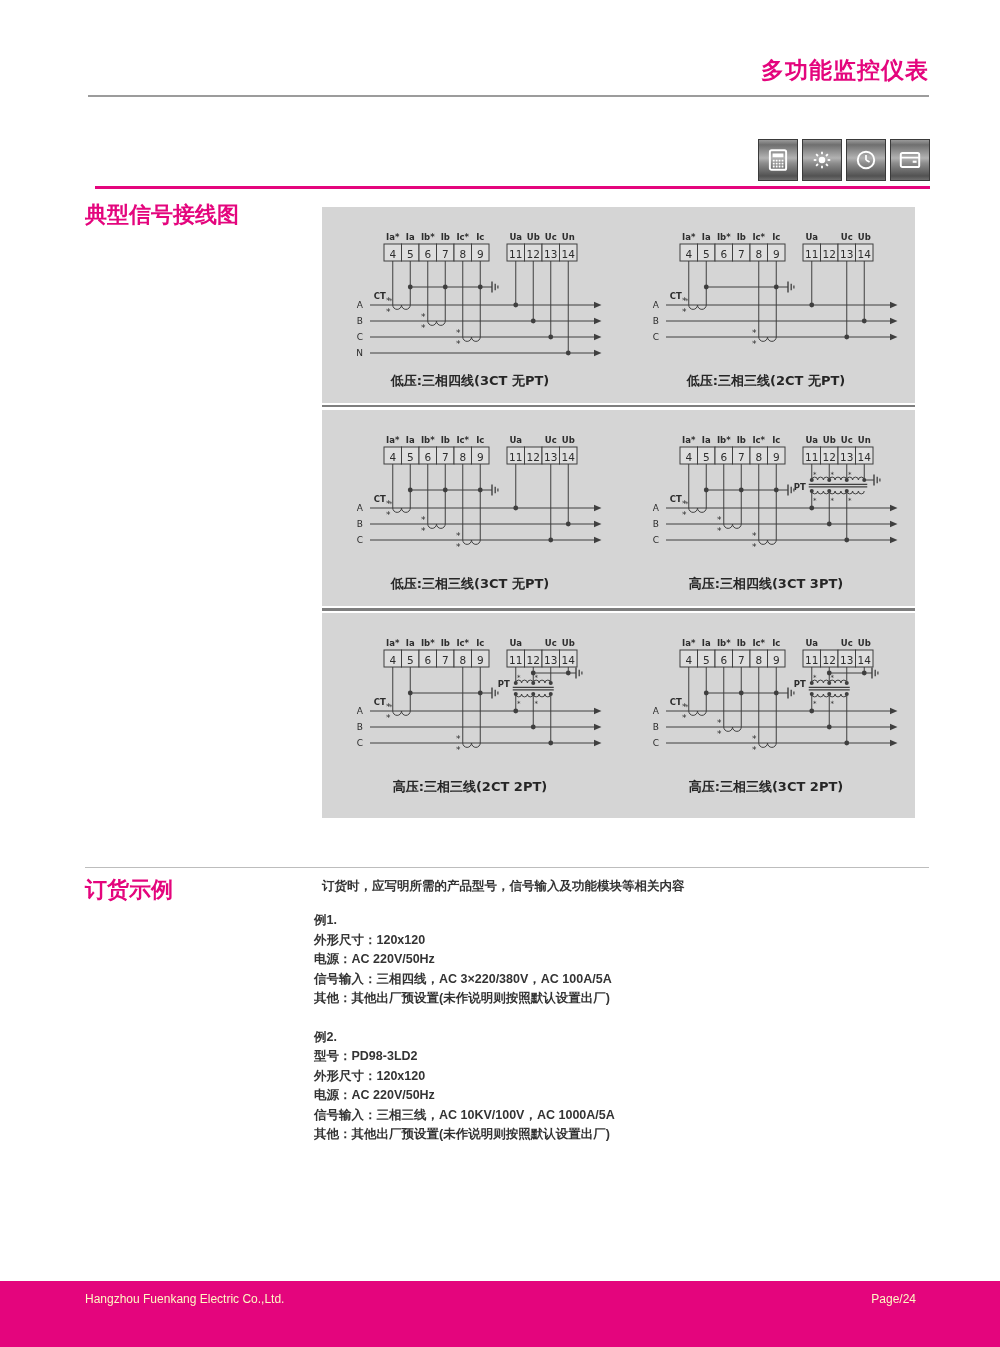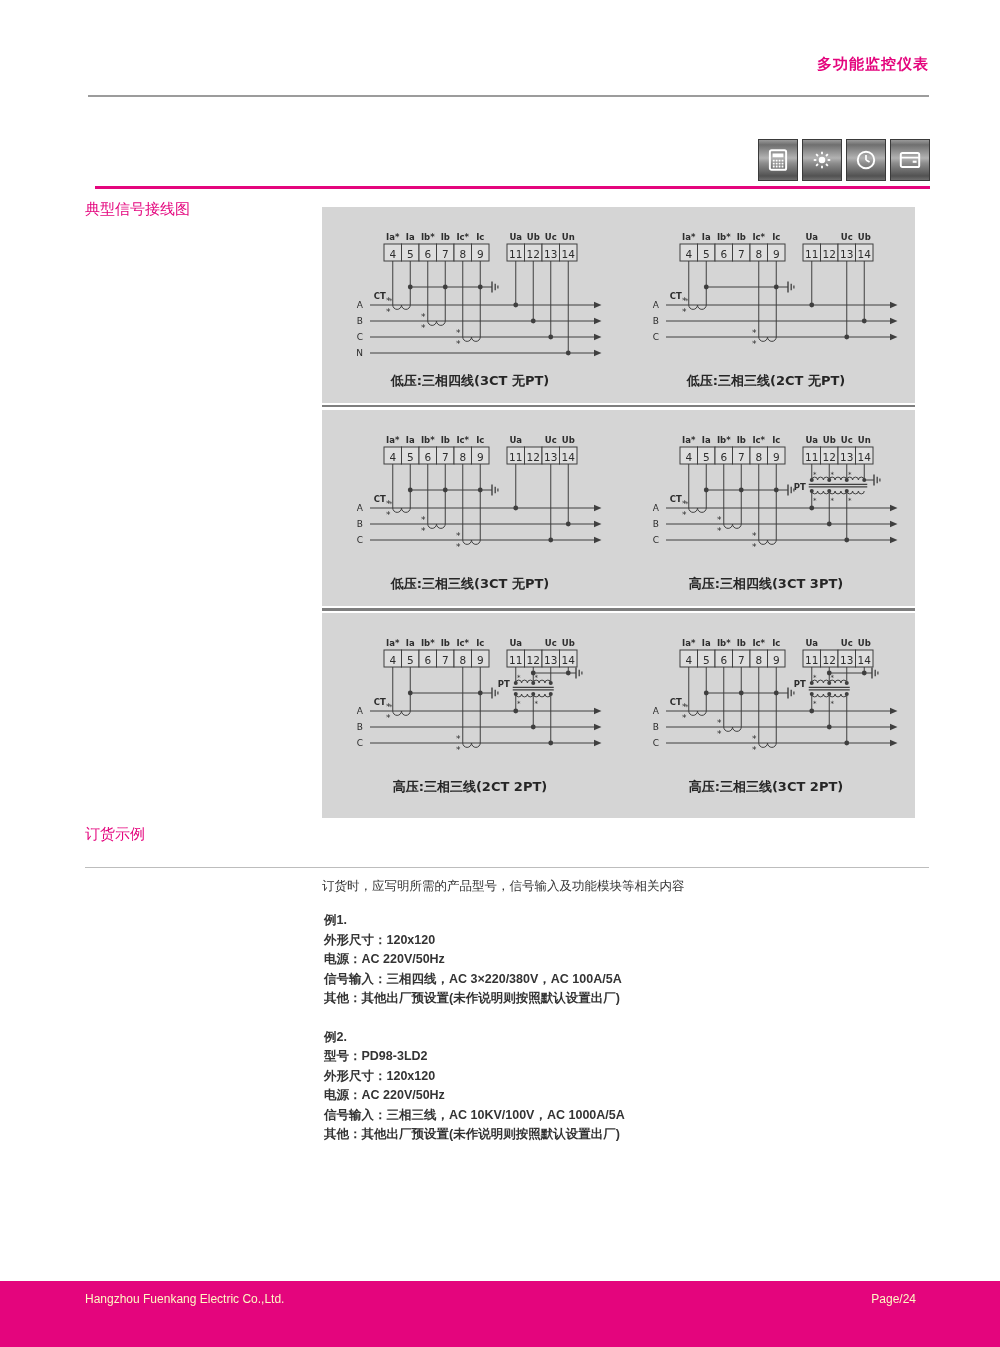--- a/index.html
+++ b/index.html
@@ -2,41 +2,41 @@
 <html style="--accent: #e4057d;"><head>
 <meta charset="utf-8">
 <style>
   :root{ --accent:#e4057d; }
   html,body{margin:0;padding:0;}
   body{
     width:1000px;height:1347px;position:relative;overflow:hidden;background:#ffffff;
     font-family:"Liberation Sans",sans-serif;color:#333;
   }
   .page-title{
-    position:absolute;top:55px;right:71px;font-size:15px;font-weight:700;
+    position:absolute;top:55px;right:71px;font-size:23px;font-weight:700;
     color:var(--accent);letter-spacing:1px;
   }
   .rule-gray{position:absolute;left:88px;top:95px;width:841px;height:2px;background:#9c9c9c;}
   .toolbar{position:absolute;top:139px;right:70px;display:flex;gap:4px;}
   .tool-btn{
     width:40px;height:42px;box-sizing:border-box;border:1px solid #3a3a3a;
     background:linear-gradient(180deg,#9a9a9a 0%,#6f6f6f 12%,#b2b2b2 45%,#8d8d8d 58%,#525252 90%,#6e6e6e 100%);
     display:flex;align-items:center;justify-content:center;
   }
   .rule-accent{position:absolute;left:95px;top:186px;width:835px;height:3px;background:var(--accent);}
-  .section-title{position:absolute;color:var(--accent);font-weight:400;font-size:15px;}
+  .section-title{position:absolute;color:var(--accent);font-weight:700;font-size:22px;}
   #wiring-title{left:85px;top:200px;}
-  #order-title{left:85px;top:825px;}
+  #order-title{left:85px;top:875px;}
   .panel{position:absolute;left:322px;top:207px;width:593px;}
   .panel-section{background:#d5d5d5;display:flex;height:196px;overflow:hidden;}
   .panel-section.tall{height:205px;align-items:flex-start;}
   .sep{height:7px;background:linear-gradient(180deg,#ffffff 0px,#ffffff 2px,#7e7e7e 2px,#7e7e7e 4.5px,#ffffff 4.5px,#ffffff 7px);}
   .order-rule{position:absolute;left:85px;top:867px;width:844px;height:1px;background:#bdbdbd;}
-  .order-intro{position:absolute;left:322px;top:878px;font-size:12.5px;font-weight:400;color:#333;}
-  .order-examples{position:absolute;left:324px;top:911px;}
+  .order-intro{position:absolute;left:322px;top:878px;font-size:12.5px;font-weight:700;color:#333;}
+  .order-examples{position:absolute;left:314px;top:911px;}
   .example-block{margin-bottom:19px;}
   .example-line{font-size:12.5px;line-height:19.5px;color:#333;font-weight:600;white-space:pre;}
   .footer{position:absolute;left:0;top:1281px;width:1000px;height:66px;background:var(--accent);color:#fef9c3;}
   .footer-company{position:absolute;left:85px;top:11px;font-size:12px;}
   .footer-page{position:absolute;right:84px;top:11px;font-size:12px;text-align:center;}
   svg text{font-family:"DejaVu Sans",sans-serif;}
 </style>
 </head>
 <body>
 

